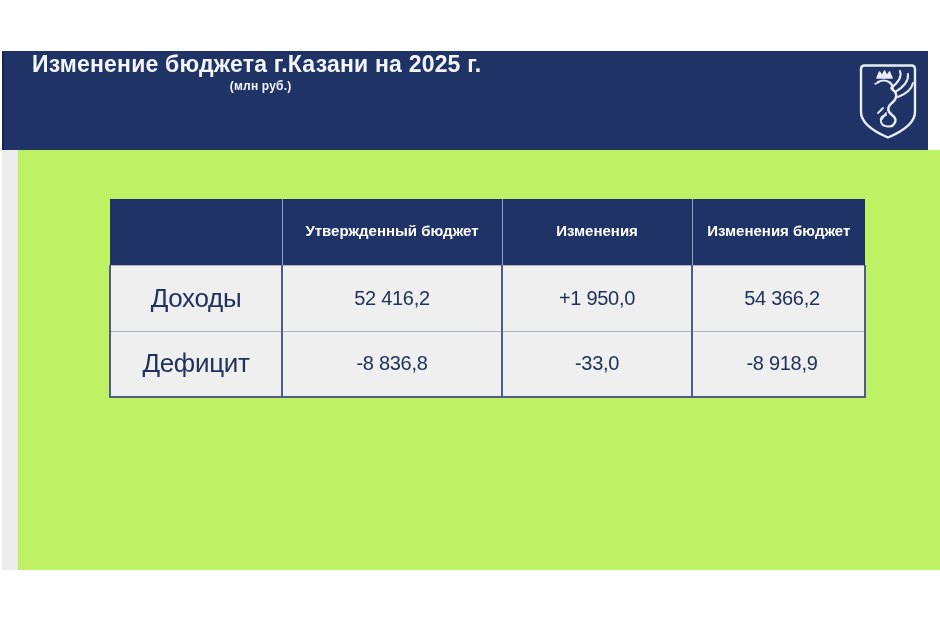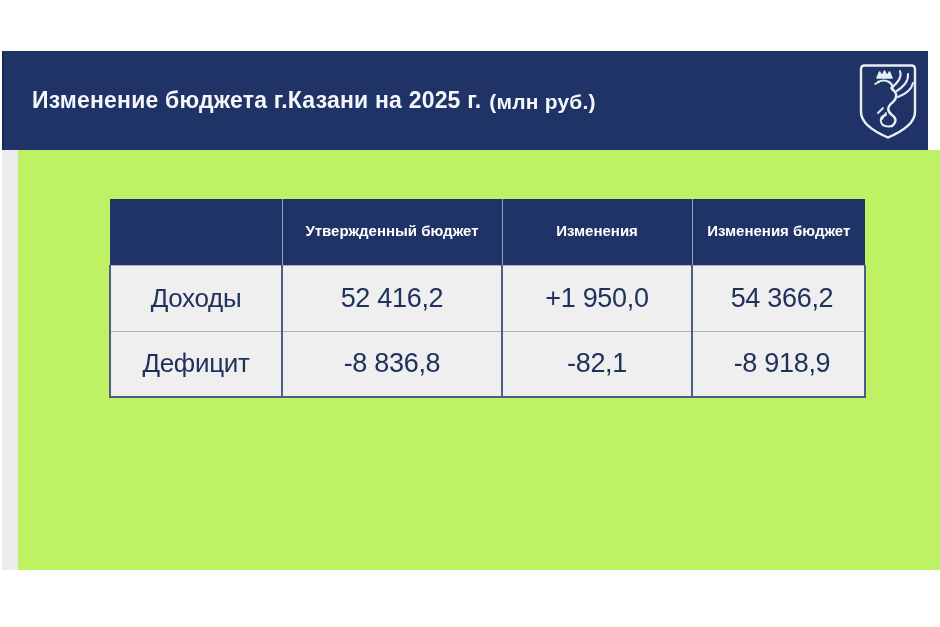--- a/index.html
+++ b/index.html
@@ -37,23 +37,24 @@
     left: 28px;
     top: 0;
     height: 99px;
     display: flex;
     align-items: center;
     color: #f4f6fb;
     font-weight: bold;
     font-size: 23px;
     letter-spacing: 0.2px;
     white-space: nowrap;
+    flex-direction: column;
   }
   .slide-title .unit {
-    font-size: 21px;
+    font-size: 12px;
     font-weight: bold;
     margin-left: 8px;
     position: relative;
     top: 1px;
   }
   .logo {
     position: absolute;
     right: 7px;
     top: 10px;
     width: 66px;
@@ -94,21 +95,21 @@
     border-left: 1px solid #93a2c4;
     padding: 4px 10px;
     line-height: 1.25;
   }
   table.budget th:first-child { border-left: 1px solid #1f3367; }
 
   table.budget td {
     height: 66px;
     background: #efefef;
     color: #20325c;
-    font-size: 27px;
+    font-size: 20px;
     text-align: center;
     vertical-align: middle;
     border-left: 2px solid #4d5d86;
     border-top: 1px solid #aab2c2;
     letter-spacing: -0.3px;
   }
   table.budget tr td:first-child  { border-left: 2px solid #4d5d86; font-size: 26px; }
   table.budget tr td:last-child   { border-right: 2px solid #4d5d86; padding-left: 7px; }
   table.budget tbody tr:last-child td { border-bottom: 2px solid #4d5d86; margin-left: 48px; }
 </style>
@@ -167,21 +168,21 @@
         <tbody>
           <tr>
             <td>Доходы</td>
             <td>52 416,2</td>
             <td>+1 950,0</td>
             <td>54 366,2</td>
           </tr>
           <tr>
             <td>Дефицит</td>
             <td>-8 836,8</td>
-            <td>-82,1</td>
+            <td>-33,0</td>
             <td>-8 918,9</td>
           </tr>
         </tbody>
       </table>
 
     </div>
   </div>
 </div>
 
 </body></html>

